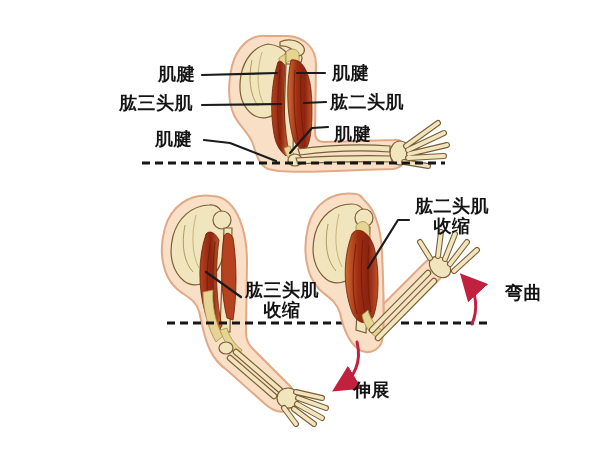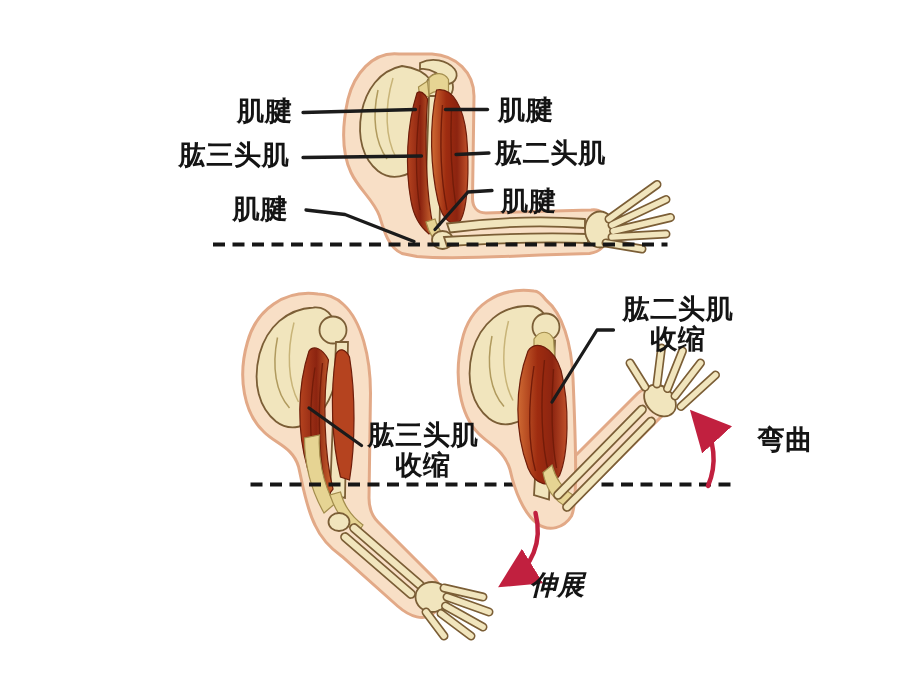--- a/index.html
+++ b/index.html
@@ -175,15 +175,15 @@
     <div>肱三头肌</div>
     <div>收缩</div>
   </div>
 
   <div class="lbl lbl-center" style="left:404px;top:196px;width:96px;">
     <div>肱二头肌</div>
     <div>收缩</div>
   </div>
 
   <div class="lbl" style="left:505px;top:284px;">弯曲</div>
-  <div class="lbl" style="left:353px;top:381px;font-style:italic;">伸展</div>
+  <div class="lbl" style="left:353px;top:381px;">伸展</div>
 
 </div>
 
 </body></html>

